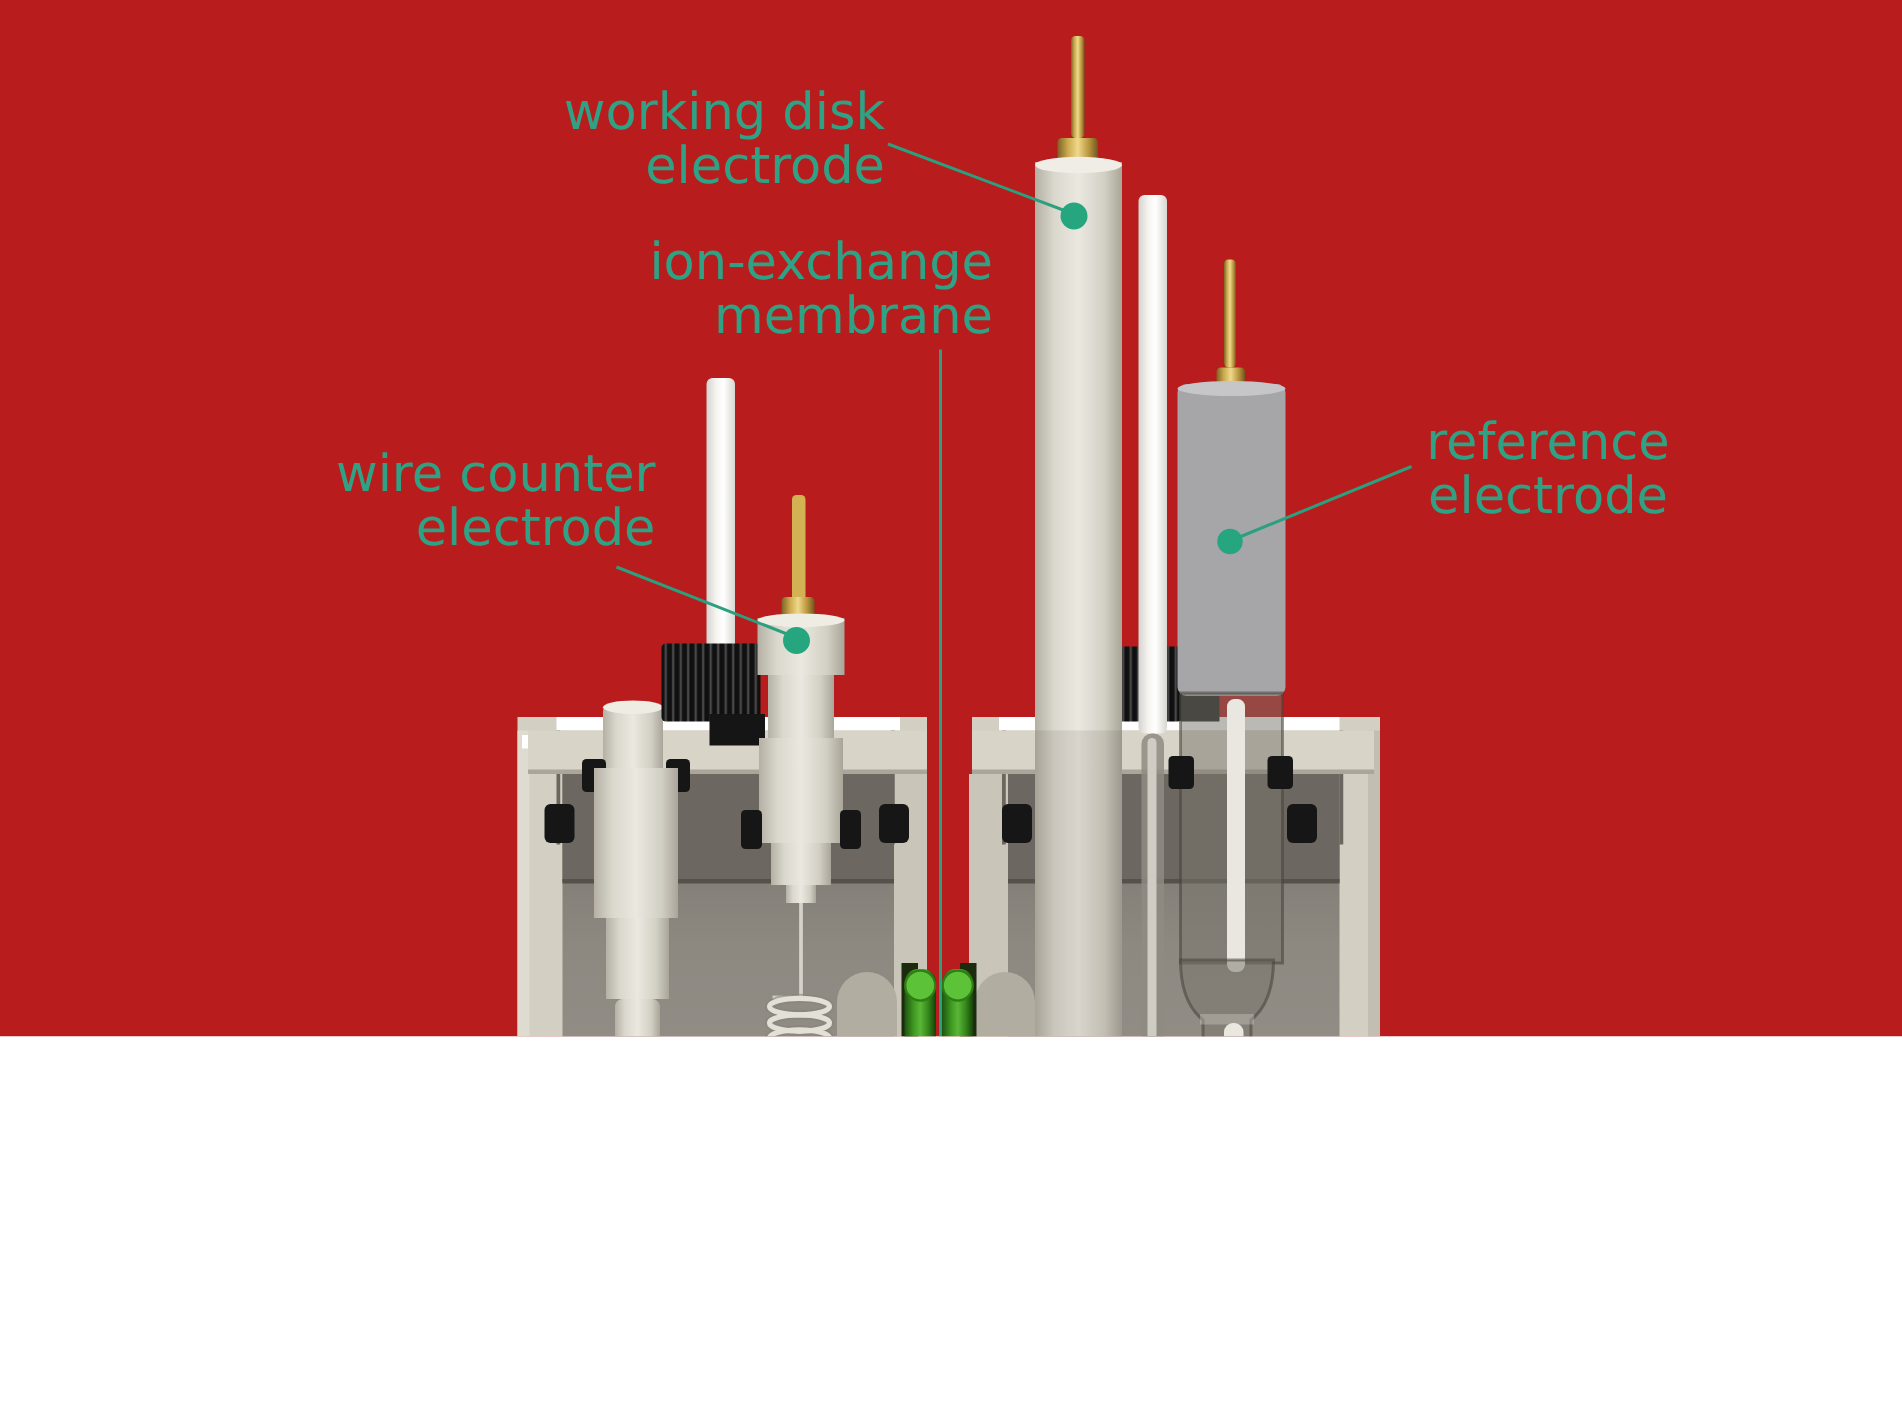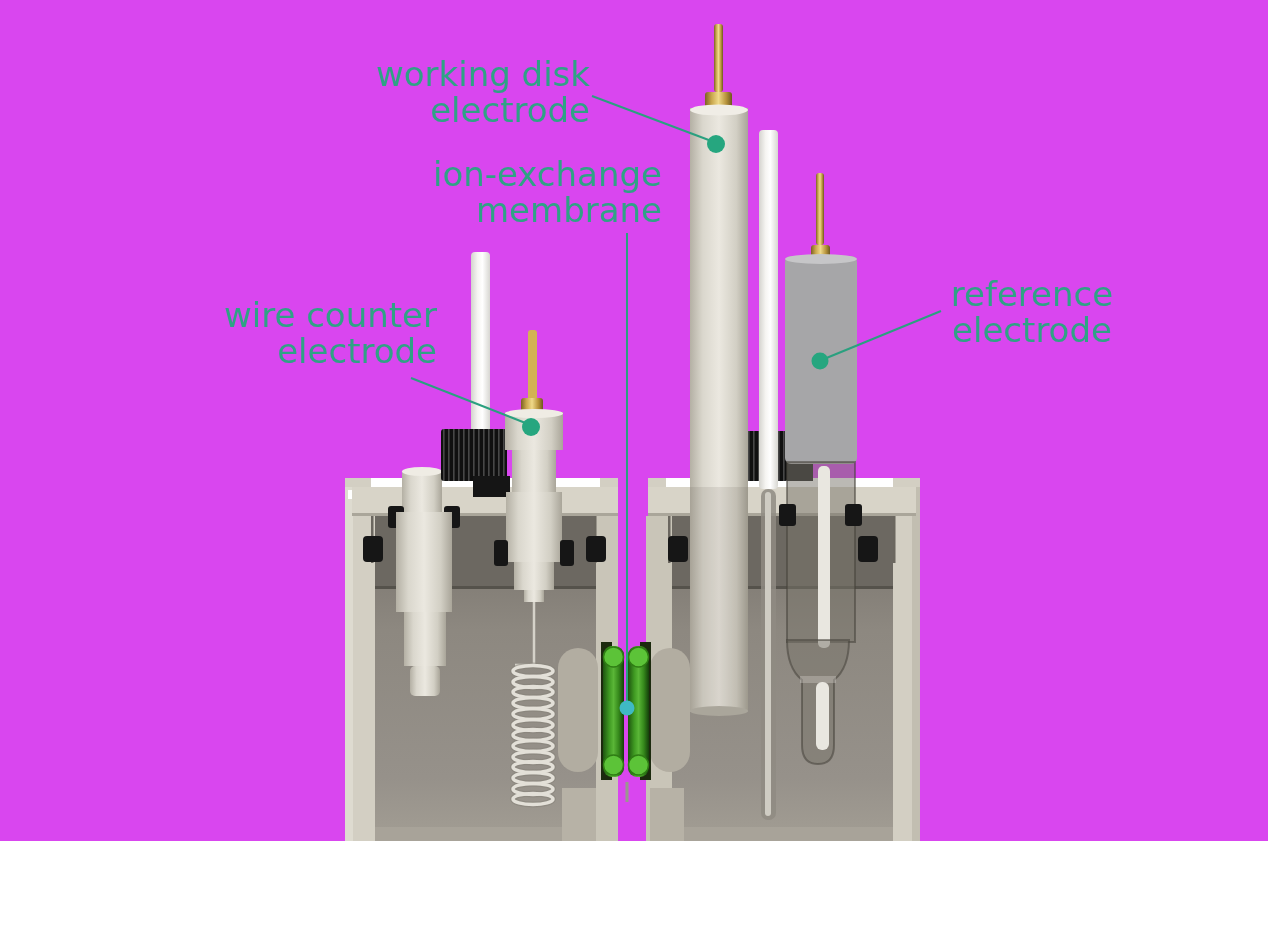--- a/index.html
+++ b/index.html
@@ -1,16 +1,16 @@
 <!DOCTYPE html>
 <html><head>
 <meta charset="utf-8">
 <style>
   html,body{margin:0;padding:0;background:#ffffff;}
-  .stage{position:relative;width:1268px;height:841px;background:#d946ef;overflow:hidden;
+  .stage{position:relative;width:1268px;height:691px;background:#b91c1c;overflow:hidden;
          font-family:"DejaVu Sans","Liberation Sans",sans-serif;}
   svg{position:absolute;left:0;top:0;}
   text.lbl{font-family:"DejaVu Sans","Liberation Sans",sans-serif;font-size:34px;}
 </style>
 </head>
 <body>
 
 <div class="stage">
 <svg width="1268" height="951" viewBox="0 0 1268 951">
   <defs>

